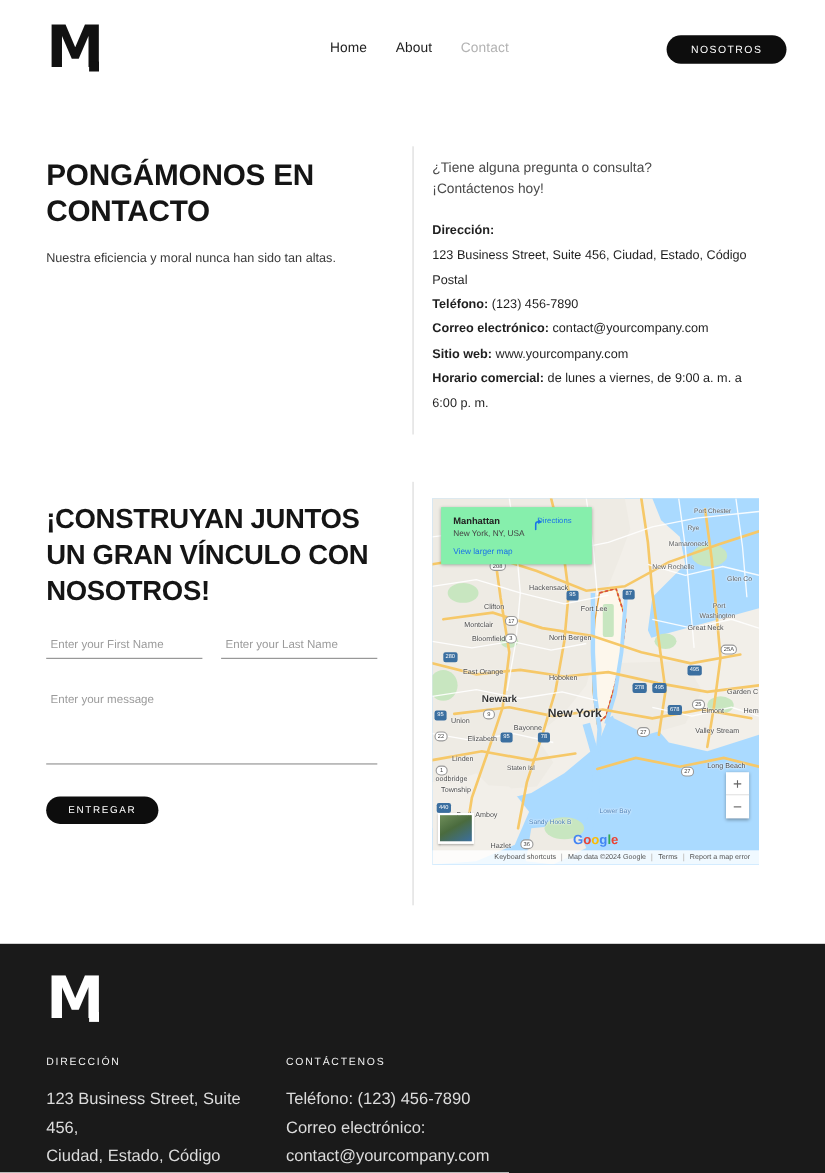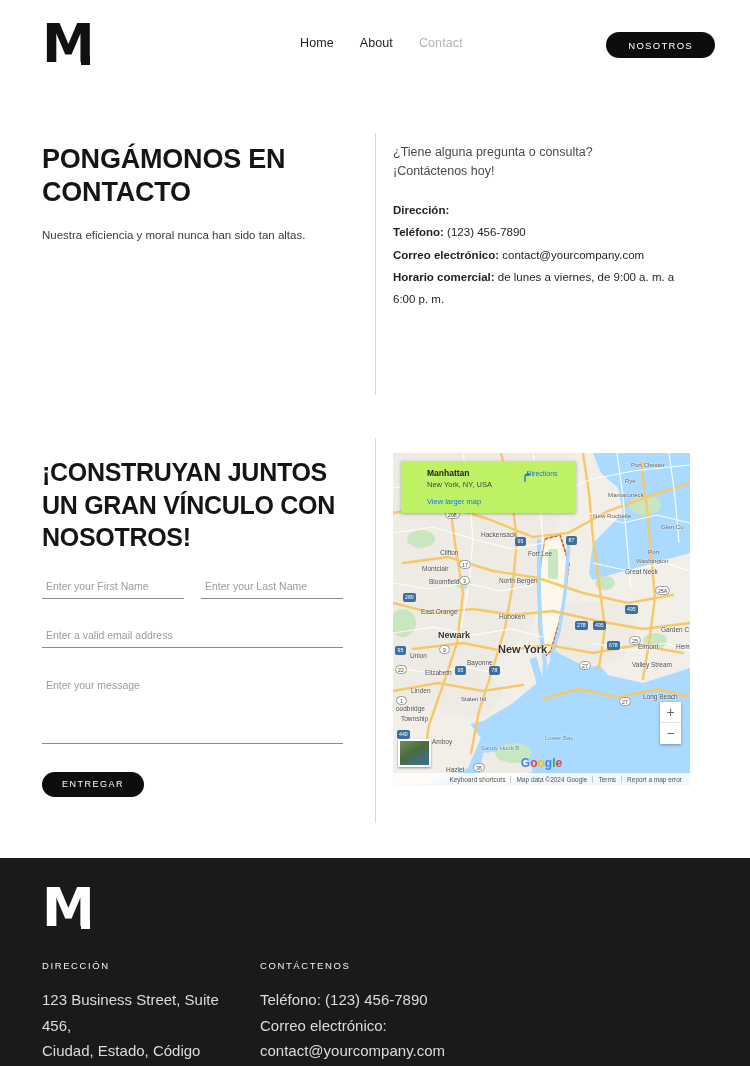--- a/index.html
+++ b/index.html
@@ -92,23 +92,23 @@
     font-family: "Liberation Sans", sans-serif; cursor: pointer;
   }
 
   
   .map {
     position: absolute; left: 393px; top: 23px; width: 297px; height: 333px;
     overflow: hidden; background: #aadaff;
   }
   .map svg { position: absolute; left: 0; top: 0; }
   .map-card {
-    position: absolute; left: 8px; top: 8px; width: 175px; height: 52px;
-    background: #bef264; box-shadow: 0 1px 3px rgba(0,0,0,.3);
-    padding: 7px 26px; z-index: 5;
+    position: absolute; left: 8px; top: 8px; width: 137px; height: 52px;
+    background: #86efac; box-shadow: 0 1px 3px rgba(0,0,0,.3);
+    padding: 7px 11px; z-index: 5;
   }
   .mc-title { font-size: 8.5px; font-weight: 700; color: #222; }
   .mc-sub { font-size: 7.5px; color: #444; margin-top: 2px; }
   .mc-link { font-size: 7.5px; color: #1a73e8; margin-top: 8px; cursor: pointer; }
   .mc-dirbox {
     position: absolute; right: 10px; top: 8px; width: 48px; text-align: center;
   }
   .mc-dir-label { font-size: 7px; color: #1a73e8; margin-top: 1px; }
   .map-zoom {
     position: absolute; right: 9px; bottom: 42px; width: 21px; z-index: 5;
@@ -196,27 +196,32 @@
 
     <div class="s1-right">
       <div class="s1-lead">
         <div>¿Tiene alguna pregunta o consulta?</div>
         <div>¡Contáctenos hoy!</div>
       </div>
       <div class="s1-block">
         <div>
           <b>Dirección:</b>
         </div>
+        <div>123 Business Street, Suite 456, Ciudad, Estado, Código Postal</div>
         <div>
           <b>Teléfono:</b>
           <span>(123) 456-7890</span>
         </div>
         <div>
           <b>Correo electrónico:</b>
           <span>contact@yourcompany.com</span>
+        </div>
+        <div>
+          <b>Sitio web:</b>
+          <span>www.yourcompany.com</span>
         </div>
         <div>
           <b>Horario comercial:</b>
           <span>de lunes a viernes, de 9:00 a. m. a 6:00 p. m.</span>
         </div>
       </div>
     </div>
   </div>
 
   <div class="sec2">
@@ -228,23 +233,20 @@
       <div class="form">
         <div class="row">
           <div class="fld half">
             <input type="text" placeholder="Enter your First Name" style="">
           </div>
           <div class="fld half">
             <input type="text" placeholder="Enter your Last Name" style="">
           </div>
         </div>
 
-        <div class="fld full">
-          <input type="email" placeholder="Enter a valid email address" style="">
-        </div>
 
         <div class="fld area">
           <textarea placeholder="Enter your message" style=""></textarea>
         </div>
 
         <button class="submit-btn">ENTREGAR</button>
       </div>
     </div>
 
     <div class="map">

